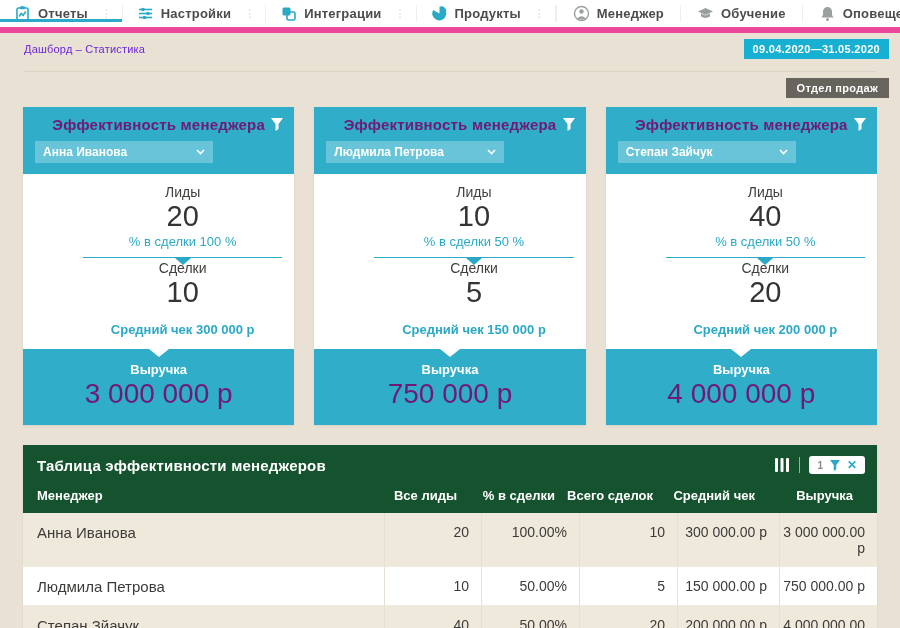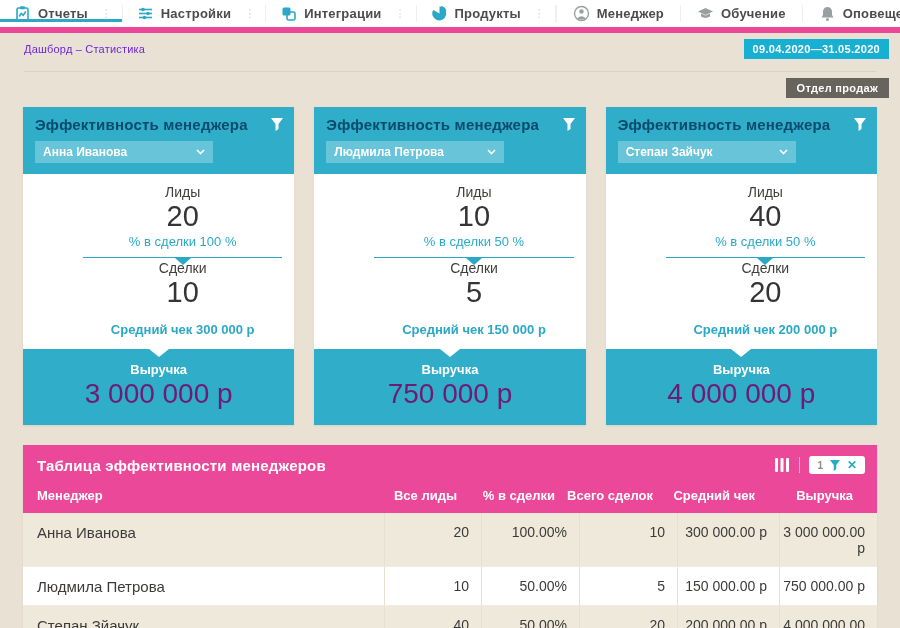--- a/index.html
+++ b/index.html
@@ -20,40 +20,40 @@
   .pagehead { position:relative; padding:10px 24px 0; }
   .page-title { font-size:11px; color:#6d28d9; letter-spacing:.2px; padding-bottom:16px; border-bottom:1px solid #d9d2c2; }
   .date-badge { position:absolute; top:6px; right:11px; background:#17b0d3; color:#fff; font-size:11px; font-weight:bold; padding:4px 9px; letter-spacing:.3px; cursor:pointer; }
   .dept-row { display:flex; justify-content:flex-end; padding:6px 11px 0; }
   .dept-badge { background:#67645e; color:#fff; font-size:11px; font-weight:bold; padding:4px 11px; letter-spacing:.3px; cursor:pointer; }
 
   
   .cards { display:flex; gap:20px; padding:9px 23px 0; }
   .card { flex:1; background:#fff; box-shadow:0 1px 2px rgba(0,0,0,.08); display:flex; flex-direction:column; }
   .card-head { background:#2fadc9; padding:9px 12px 11px; position:relative; }
-  .card-title { color:#0c4a6e; font-weight:bold; font-size:15px; letter-spacing:.2px; }
+  .card-title { color:#701a75; font-weight:bold; font-size:15px; letter-spacing:.2px;text-align:center; }
   .funnel-btn { position:absolute; top:11px; right:11px; cursor:pointer; }
   .mgr-select { margin-top:8px; width:72%; background:rgba(255,255,255,.28); color:#fff; font-size:12px; font-weight:bold; padding:4px 8px; display:flex; align-items:center; justify-content:space-between; cursor:pointer; }
   .card-body { text-align:center; padding-top:10px;padding-left:48px; }
   .m-label { font-size:14px; color:#413f3c; }
   .m-value { font-size:29px; color:#343434; line-height:1.15; }
   .m-teal { font-size:13px; font-weight:normal; color:#2aa9c6; margin-top:1px; }
   .divider { position:relative; border-top:1px solid #2aa9c6; margin:8px 12px 2px; }
   .divider::after { content:""; position:absolute; top:0; left:50%; transform:translateX(-50%);
     border-left:8px solid transparent; border-right:8px solid transparent; border-top:7px solid #2aa9c6; }
   .avg-check { font-size:13px; font-weight:bold; color:#2aa9c6; margin-top:12px; }
   .card-foot { margin-top:12px; background:#2fadc9; position:relative; text-align:center; padding:13px 0 15px; }
   .card-foot::before { content:""; position:absolute; top:0; left:50%; transform:translateX(-50%);
     border-left:10px solid transparent; border-right:10px solid transparent; border-top:8px solid #fff; }
   .rev-label { color:#fff; font-size:13px; font-weight:bold; }
   .rev-value { color:#701a75; font-size:28px; line-height:1.2; }
 
   
   .table-card { margin:20px 23px 0; background:#fff; box-shadow:0 1px 2px rgba(0,0,0,.08); }
-  .t-head { background:#ec4899; padding:11px 12px 0 14px; }
+  .t-head { background:#14532d; padding:11px 12px 0 14px; }
   .t-title-row { display:flex; align-items:center; }
   .t-title { color:#fff; font-weight:bold; font-size:15px; letter-spacing:.2px; }
   .t-tools { margin-left:auto; display:flex; align-items:center; gap:9px; }
   .t-sep { width:1px; height:16px; background:rgba(255,255,255,.55); }
   .pill { background:#fff; border-radius:3px; display:flex; align-items:center; gap:7px; padding:3px 8px; cursor:pointer; }
   .pill .num { font-size:10px; color:#8a8a8a; font-weight:bold; }
   .pill .x { color:#2aa9c6; font-size:12px; font-weight:bold; line-height:1; }
   .t-grid { display:grid; grid-template-columns:1fr 97px 98px 98px 102px 98px; }
   .t-head .t-grid { padding:14px 0 10px; }
   .th { color:#fff; font-size:13px; font-weight:bold; text-align:right; padding-right:12px; }

